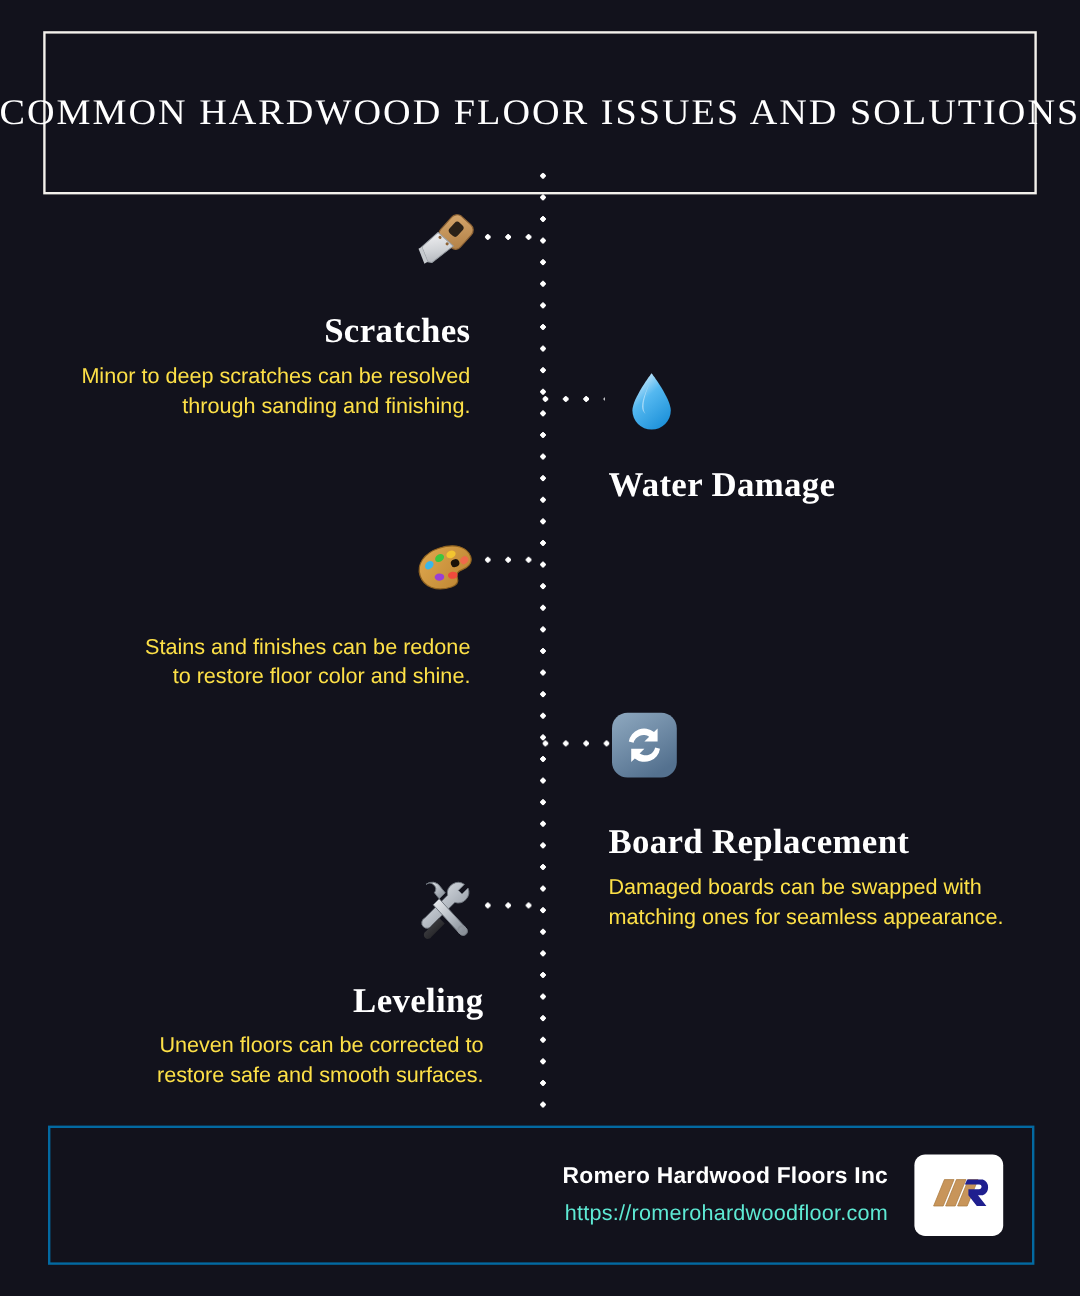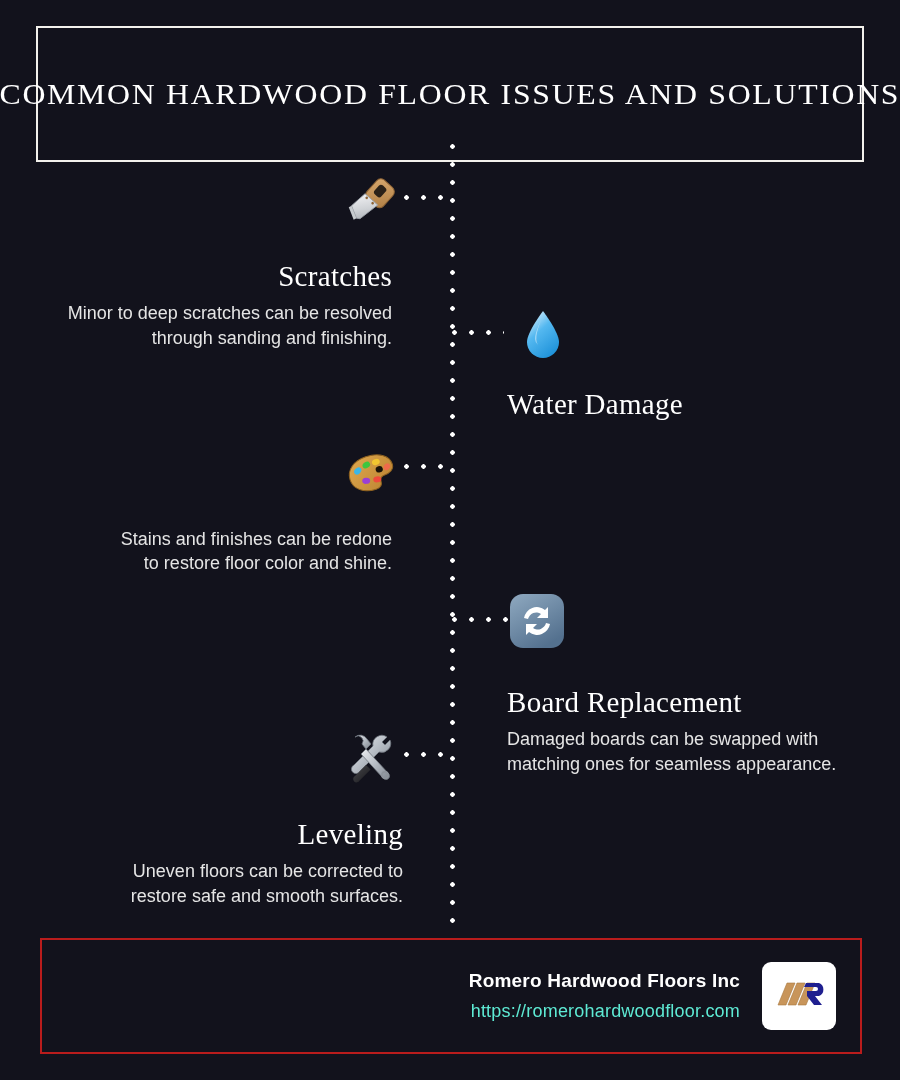--- a/index.html
+++ b/index.html
@@ -80,26 +80,26 @@
   .side-left-text {
     position: absolute;
     text-align: left;
   }
   .item-heading {
     font-family: "Liberation Serif", serif;
     color: #ffffff;
     font-size: 29px;
     line-height: 1.15;
     margin: 0 0 8px 0;
-    font-weight: normal;
+    font-weight: bold;
     letter-spacing: 0.3px;
   }
   .item-body {
     font-family: "Liberation Sans", sans-serif;
-    color: #e5e5e5;
+    color: #fde047;
     font-size: 18px;
     line-height: 1.35;
     margin: 0;
     white-space: pre-line;
   }
 
   
   .icon-wrap {
     position: absolute;
     width: 58px;
@@ -107,21 +107,21 @@
   }
   .icon-wrap svg { display: block; }
 
   
   .footer-frame {
     position: absolute;
     left: 40px;
     top: 938px;
     width: 822px;
     height: 116px;
-    border: 2px solid #b91c1c;
+    border: 2px solid #0369a1;
     box-sizing: border-box;
   }
   .footer-inner {
     position: absolute;
     right: 24px;
     top: 50%;
     transform: translateY(-50%);
     display: flex;
     align-items: center;
     gap: 22px;

